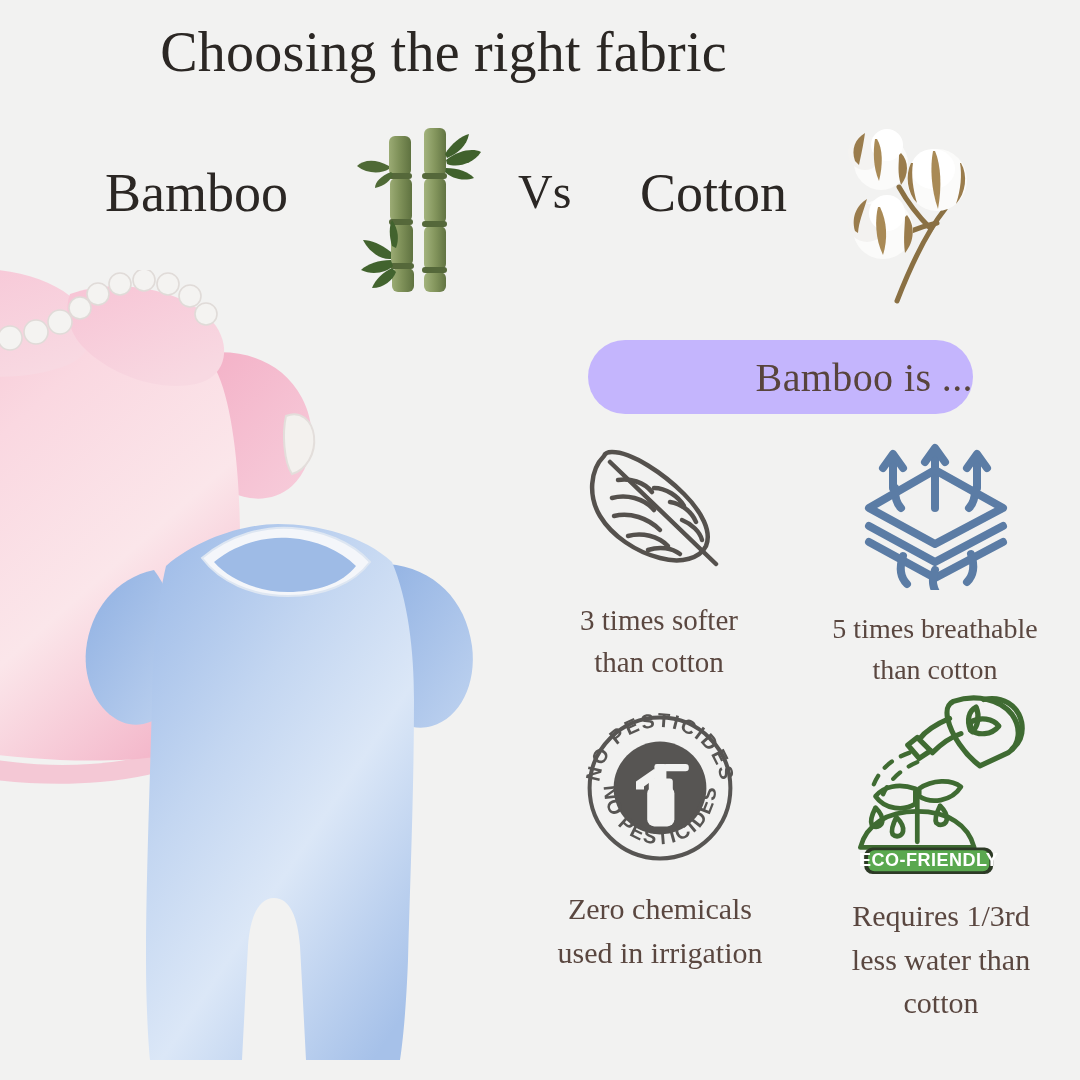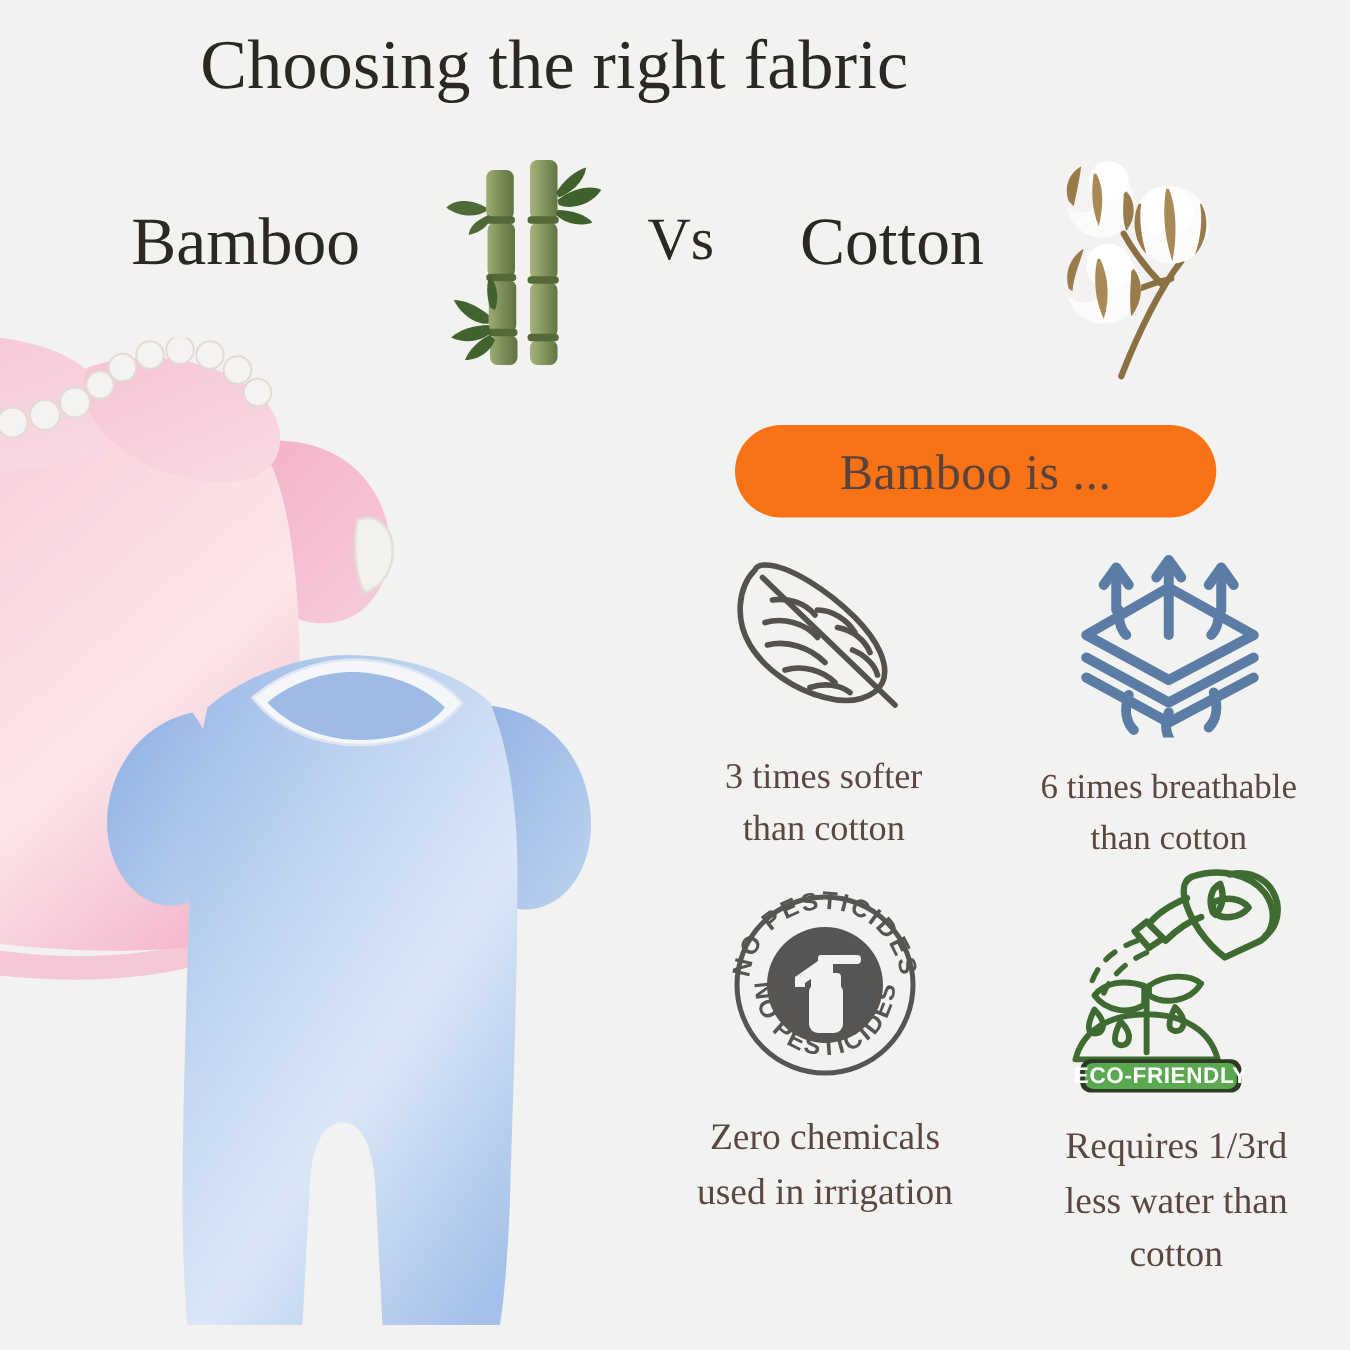--- a/index.html
+++ b/index.html
@@ -38,23 +38,23 @@
   .bamboo-icon{ position:absolute; left:345px; top:-20px; }
   .cotton-icon{ position:absolute; left:825px; top:-35px; }
 
   
   .clothes{ position:absolute; left:-60px; top:270px; width:560px; height:800px; }
 
   
   .pill{
     position:absolute; left:588px; top:340px;
     width:385px; height:74px;
-    background:#f97316;
+    background:#c4b5fd;
     border-radius:37px;
-    display:flex; align-items:center; justify-content:center;
+    display:flex; align-items:center; justify-content:flex-end;
   }
   .pill span{
     font-size:40px; color:#58443c; letter-spacing:.4px;
   }
 
   
   .features{
     position:absolute; left:520px; top:440px;
     width:560px; height:620px;
   }
@@ -335,21 +335,21 @@
             <path d="M14 102 L80 138 L148 102"></path>
 
             <path d="M48 116 C44 128 46 138 52 144"></path>
             <path d="M80 130 C76 140 78 150 84 156"></path>
             <path d="M116 114 C120 126 118 136 112 142"></path>
           </g>
           <circle cx="40" cy="48" r="4" fill="#5b7ca5"></circle>
         </svg>
       </span>
       <div class="cap">
-        <div>6 times  breathable</div>
+        <div>5 times  breathable</div>
         <div>than cotton</div>
       </div>
     </div>
 
     <div class="feat f-pesticide">
       <span class="ico">
         <svg width="160" height="160" viewBox="0 0 200 200">
           <defs>
             <path id="arcTop" d="M 24 100 A 76 76 0 0 1 176 100"></path>
             <path id="arcBot" d="M 30 100 A 70 70 0 0 0 170 100"></path>

